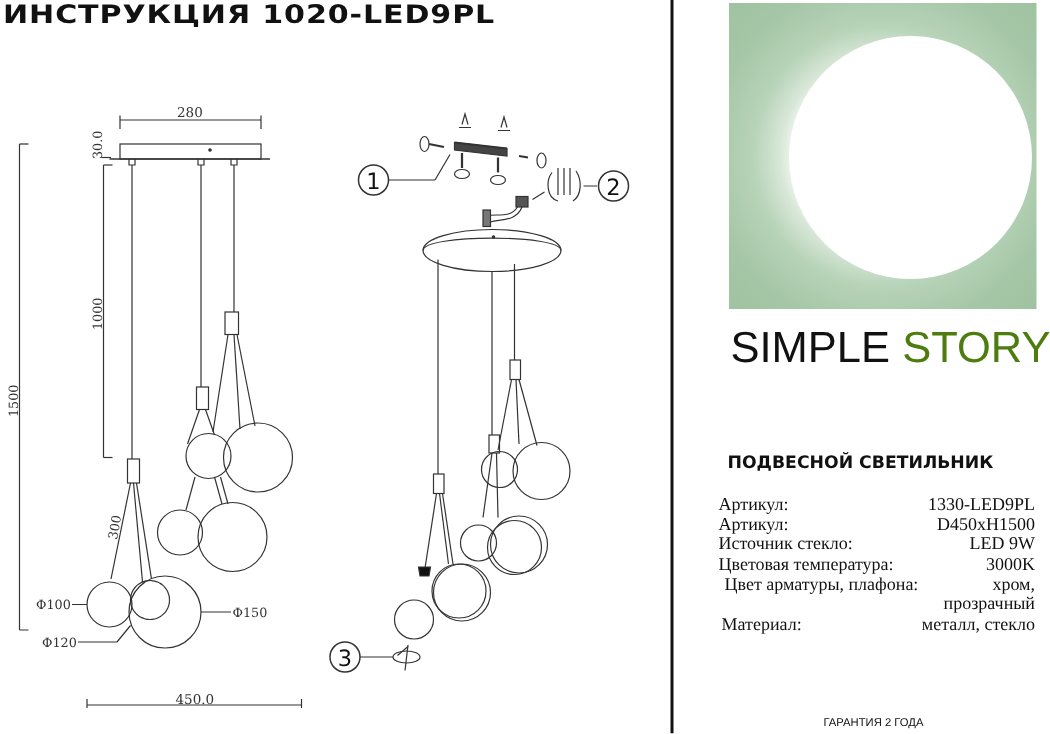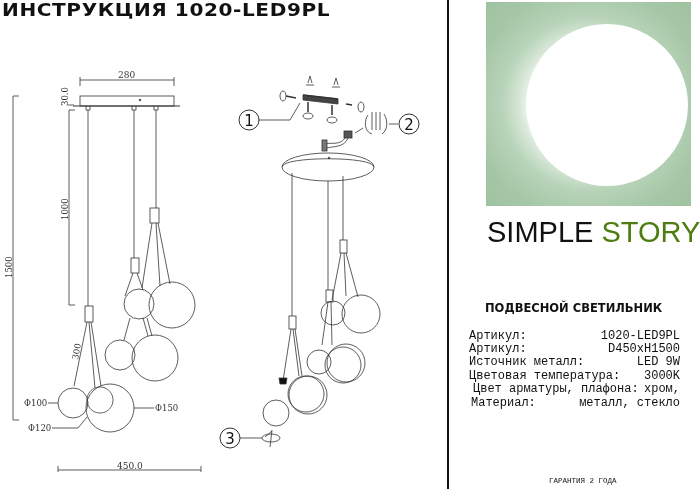--- a/index.html
+++ b/index.html
@@ -7,26 +7,26 @@
   .title { position: absolute; left: 2px; top: 0px; font-family: "DejaVu Sans", sans-serif; font-weight: 900; font-size: 17px; letter-spacing: 0.5px; transform: scaleX(1.18); transform-origin: left top; white-space: nowrap; }
   .divider { position: absolute; left: 447px; top: 0; width: 2px; height: 489px; background: #111; }
   .drawing { position: absolute; left: 0; top: 0; width: 447px; height: 489px; }
   .logo-square { position: absolute; left: 486px; top: 2px; width: 205px; height: 204px;
     background: radial-gradient(circle at 50% 50%, #ffffff 0%, #ffffff 38%, #d9e8d9 47%, #b7d3b8 60%, #a6c7a7 80%, #9fc2a0 100%); }
   .logo-circle { position: absolute; left: 39px; top: 22px; width: 162px; height: 162px; border-radius: 50%; background: #fff; left: 40px; }
   .brand { position: absolute; left: 487px; top: 216px; font-family: "Liberation Sans", sans-serif; font-size: 29px; letter-spacing: 0px; white-space: nowrap; color: #111; }
   .brand .b1 { font-weight: 400; }
   .brand .b2 { font-weight: 300; color: #4d7c0f; }
   .product-type { position: absolute; left: 485px; top: 301px; font-family: "DejaVu Sans", sans-serif; font-weight: bold; font-size: 11.5px; white-space: nowrap; }
-  .specs { position: absolute; left: 469px; top: 330px; width: 211px; font-family: Liberation Mono, monospace; font-size: 12px; line-height: 13.2px; }
+  .specs { position: absolute; left: 479px; top: 330px; width: 211px; font-family: Liberation Serif, serif; font-size: 12px; line-height: 13.2px; }
   .spec-row { display: flex; justify-content: space-between; white-space: nowrap; }
   .spec-row.indent-l { padding-left: 4px; align-items: flex-end; }
   .spec-extra { text-align: right; }
   .spec-row.mat { padding-left: 2px; margin-top: 1px; }
-  .warranty { position: absolute; left: 549px; top: 477px; font-family: Liberation Mono, monospace; font-size: 7.5px; white-space: nowrap; }
+  .warranty { position: absolute; left: 549px; top: 477px; font-family: Liberation Sans, sans-serif; font-size: 7.5px; white-space: nowrap; }
   svg text { font-family: "DejaVu Serif", serif; }
 </style>
 </head>
 <body>
 
 <div class="title">ИНСТРУКЦИЯ 1020-LED9PL</div>
 
 <svg class="drawing" width="447" height="489" viewBox="0 0 447 489" xmlns="http://www.w3.org/2000/svg">
   <g stroke="#333" stroke-width="0.8" fill="none">
 
@@ -194,37 +194,38 @@
 <div class="brand">
   <span class="b1">SIMPLE</span>
   <span class="b2">STORY</span>
 </div>
 
 <div class="product-type">ПОДВЕСНОЙ СВЕТИЛЬНИК</div>
 
 <div class="specs">
   <div class="spec-row">
     <span>Артикул:</span>
-    <span>1020-LED9PL</span>
+    <span>1330-LED9PL</span>
   </div>
   <div class="spec-row">
     <span>Артикул:</span>
     <span>D450xH1500</span>
   </div>
   <div class="spec-row">
-    <span>Источник металл:</span>
+    <span>Источник стекло:</span>
     <span>LED 9W</span>
   </div>
   <div class="spec-row">
     <span>Цветовая температура:</span>
     <span>3000K</span>
   </div>
   <div class="spec-row indent-l">
     <span>Цвет арматуры, плафона:</span>
     <span>хром,</span>
   </div>
+  <div class="spec-extra">прозрачный</div>
   <div class="spec-row mat">
     <span>Материал:</span>
     <span>металл, стекло</span>
   </div>
 </div>
 
 <div class="warranty">ГАРАНТИЯ 2 ГОДА</div>
 
 </body></html>

